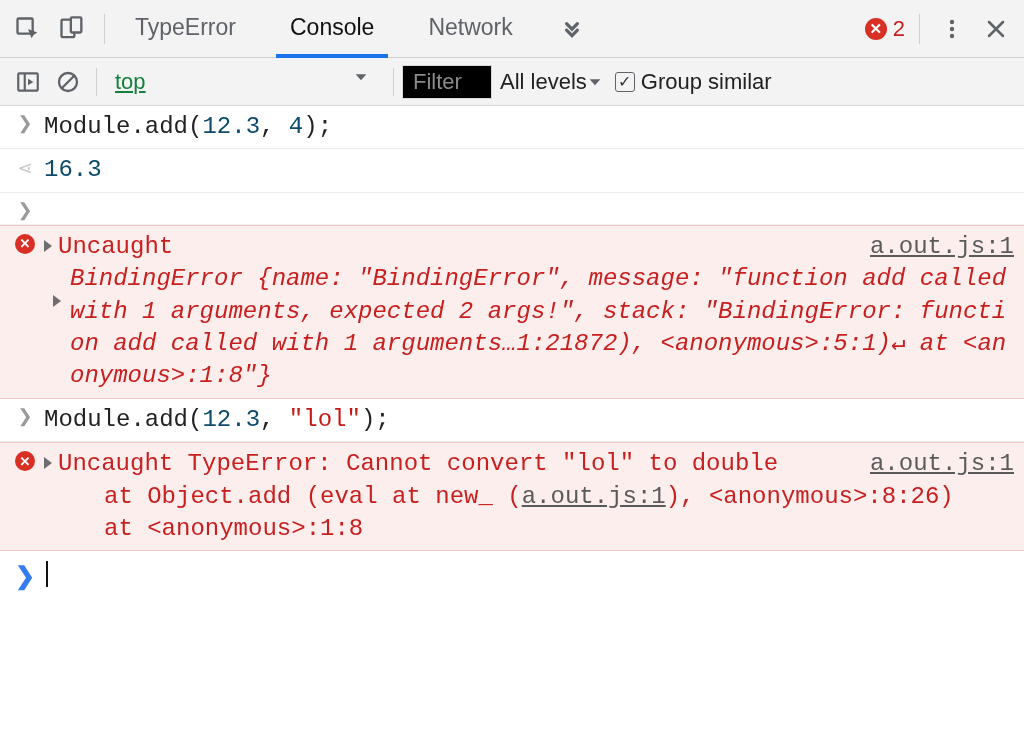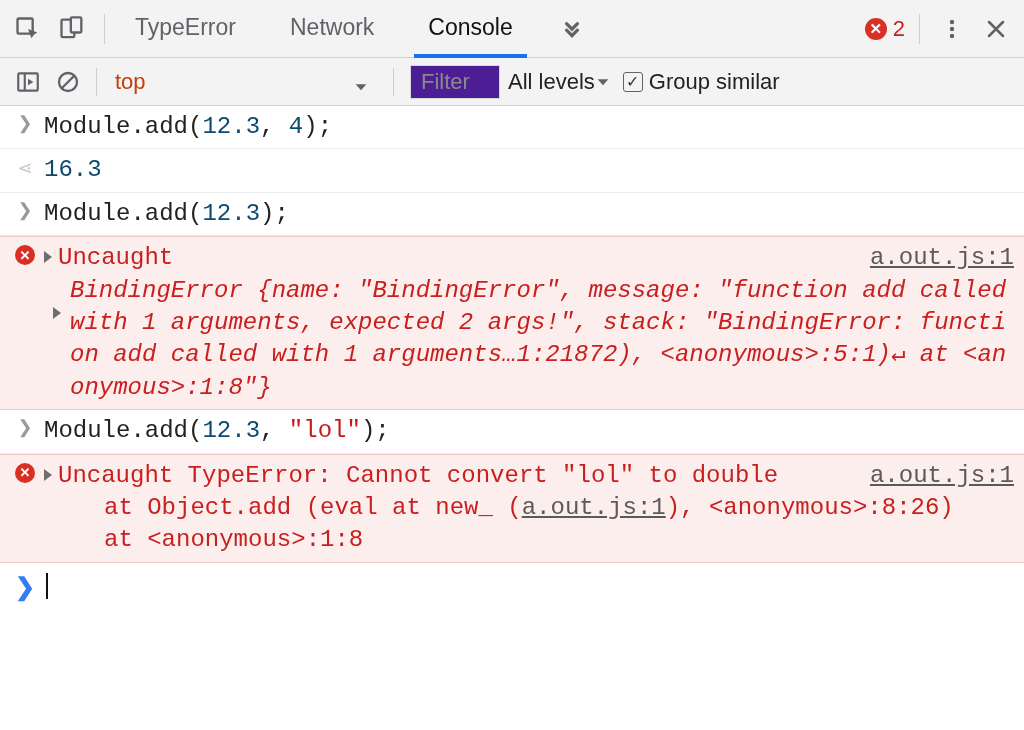--- a/index.html
+++ b/index.html
@@ -56,27 +56,27 @@
   
   .toolbar {
     display: flex; align-items: center; height: 48px;
     border-bottom: 1px solid #d4d4d4;
     padding: 0 8px;
     background: #f3f3f3;
   }
   .toolbar .icon-btn { width: 40px; height: 36px; display:flex; align-items:center; justify-content:center; color:#5f6368;}
   .toolbar .vsep { width: 1px; height: 28px; background: #cfcfcf; margin: 0 8px; }
   .context-select {
-    display: flex; align-items: flex-end; gap: 10px;
-    padding: 3px 16px 3px 10px; font-size: 22px; color: #c2410c;
-    min-width: 280px; justify-content: space-between;
+    display: flex; align-items: flex-start; gap: 10px;
+    padding: 3px 16px 3px 10px; font-size: 22px; color: #15803d;
+    min-width: 280px; justify-content: space-between; text-decoration: underline;
   }
   .filter-box {
-    background: #4c1d95; border: 1px solid #d8d8d8;
-    font-size: 22px; color: #8a8a8a; padding: 3px 10px; margin-left: 8px;
+    background: #000000; border: 1px solid #d8d8d8;
+    font-size: 22px; color: #8a8a8a; padding: 3px 10px; 
     min-width: 90px;
   }
   .levels { display:flex; align-items:center; margin-left: 8px; font-size: 22px; }
   .checkbox {
     width: 20px; height: 20px; border: 1.5px solid #5f6368; border-radius: 3px;
     display:inline-flex; align-items:center; justify-content:center;
     margin-left: 12px; margin-right: 6px;
   }
   .checkbox::after { content:"✓"; font-size:16px; color:#333; }
   .group-label { font-size: 22px; color:#222; }
@@ -140,22 +140,22 @@
   </div>
   <div class="icon-btn">
     <svg width="28" height="28" viewBox="0 0 24 24" fill="none" stroke="#5f6368" stroke-width="2">
       <rect x="3" y="4" width="11" height="15" rx="1"></rect>
       <rect x="11" y="2" width="9" height="13" rx="1" fill="#f3f3f3"></rect>
     </svg>
   </div>
   <div class="divider"></div>
   <div class="tabs">
     <div class="tab">TypeError</div>
+    <div class="tab active">Console</div>
     <div class="tab">Network</div>
-    <div class="tab active">Console</div>
     <div class="tab" style="padding:0 6px;">
       <svg width="26" height="26" viewBox="0 0 24 24" fill="none" stroke="#5f6368" stroke-width="3" stroke-linecap="round">
         <path d="M7 8l5 5 5-5"></path>
           <path d="M7 14l5 5 5-5"></path>
       </svg>
     </div>
   </div>
   <div class="spacer"></div>
   <div class="err-count">
     <span class="circle-x">✕</span>
@@ -226,23 +226,20 @@
     <div class="gutter">
         <span class="chev-return">⋖</span>
       </div>
     <div class="content mono hl-num">16.3</div>
   </div>
 
   <div class="row">
     <div class="gutter">
         <span class="chev">❯</span>
       </div>
-    <div class="content mono">
-      <span>Module.add(</span><span class="hl-num">12.3</span><span>);</span>
-    </div>
   </div>
 
   <div class="row err">
     <div class="gutter">
         <span class="circle-x" style="width:20px;height:20px;font-size:13px;">✕</span>
       </div>
     <div class="content mono">
       <span class="src mono">a.out.js:1</span>
       <span class="caret"></span><span class="hl-err">Uncaught</span>
       <div class="err-sub">

